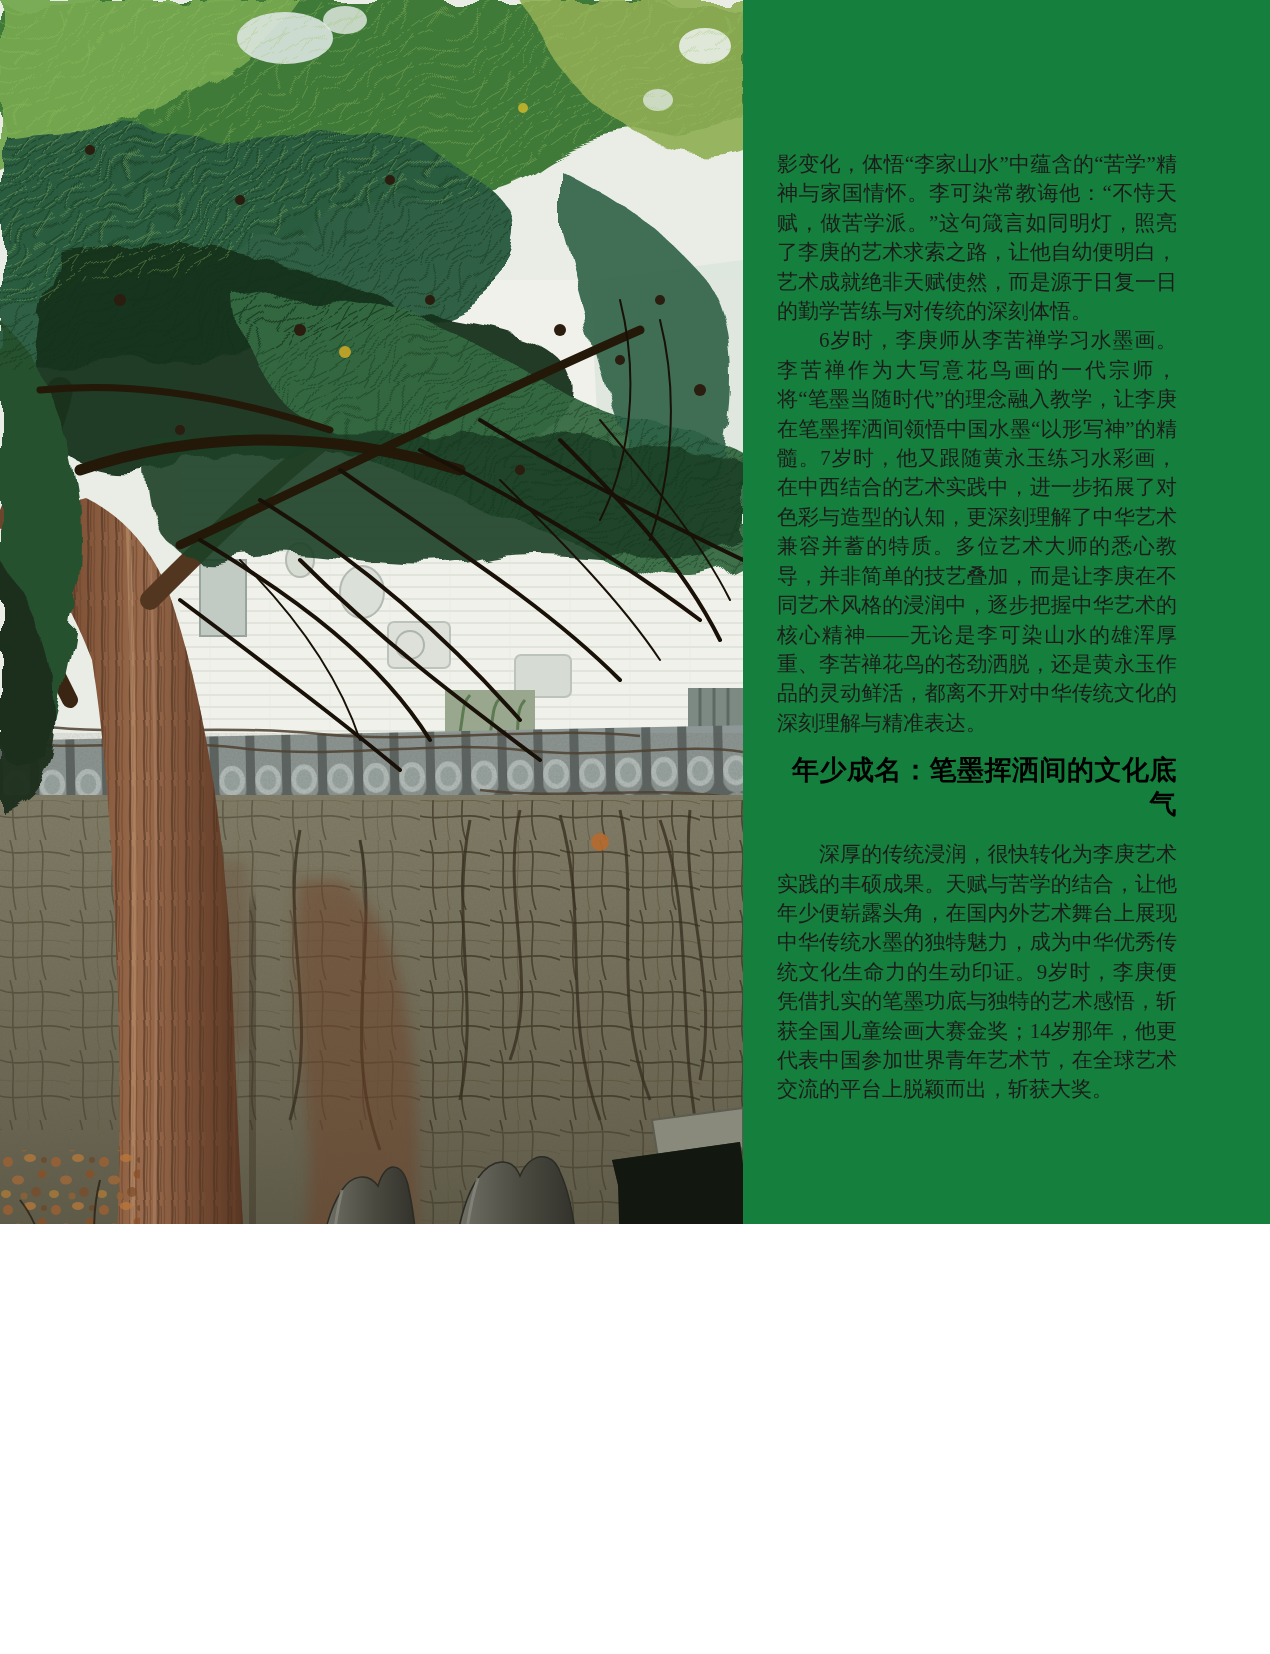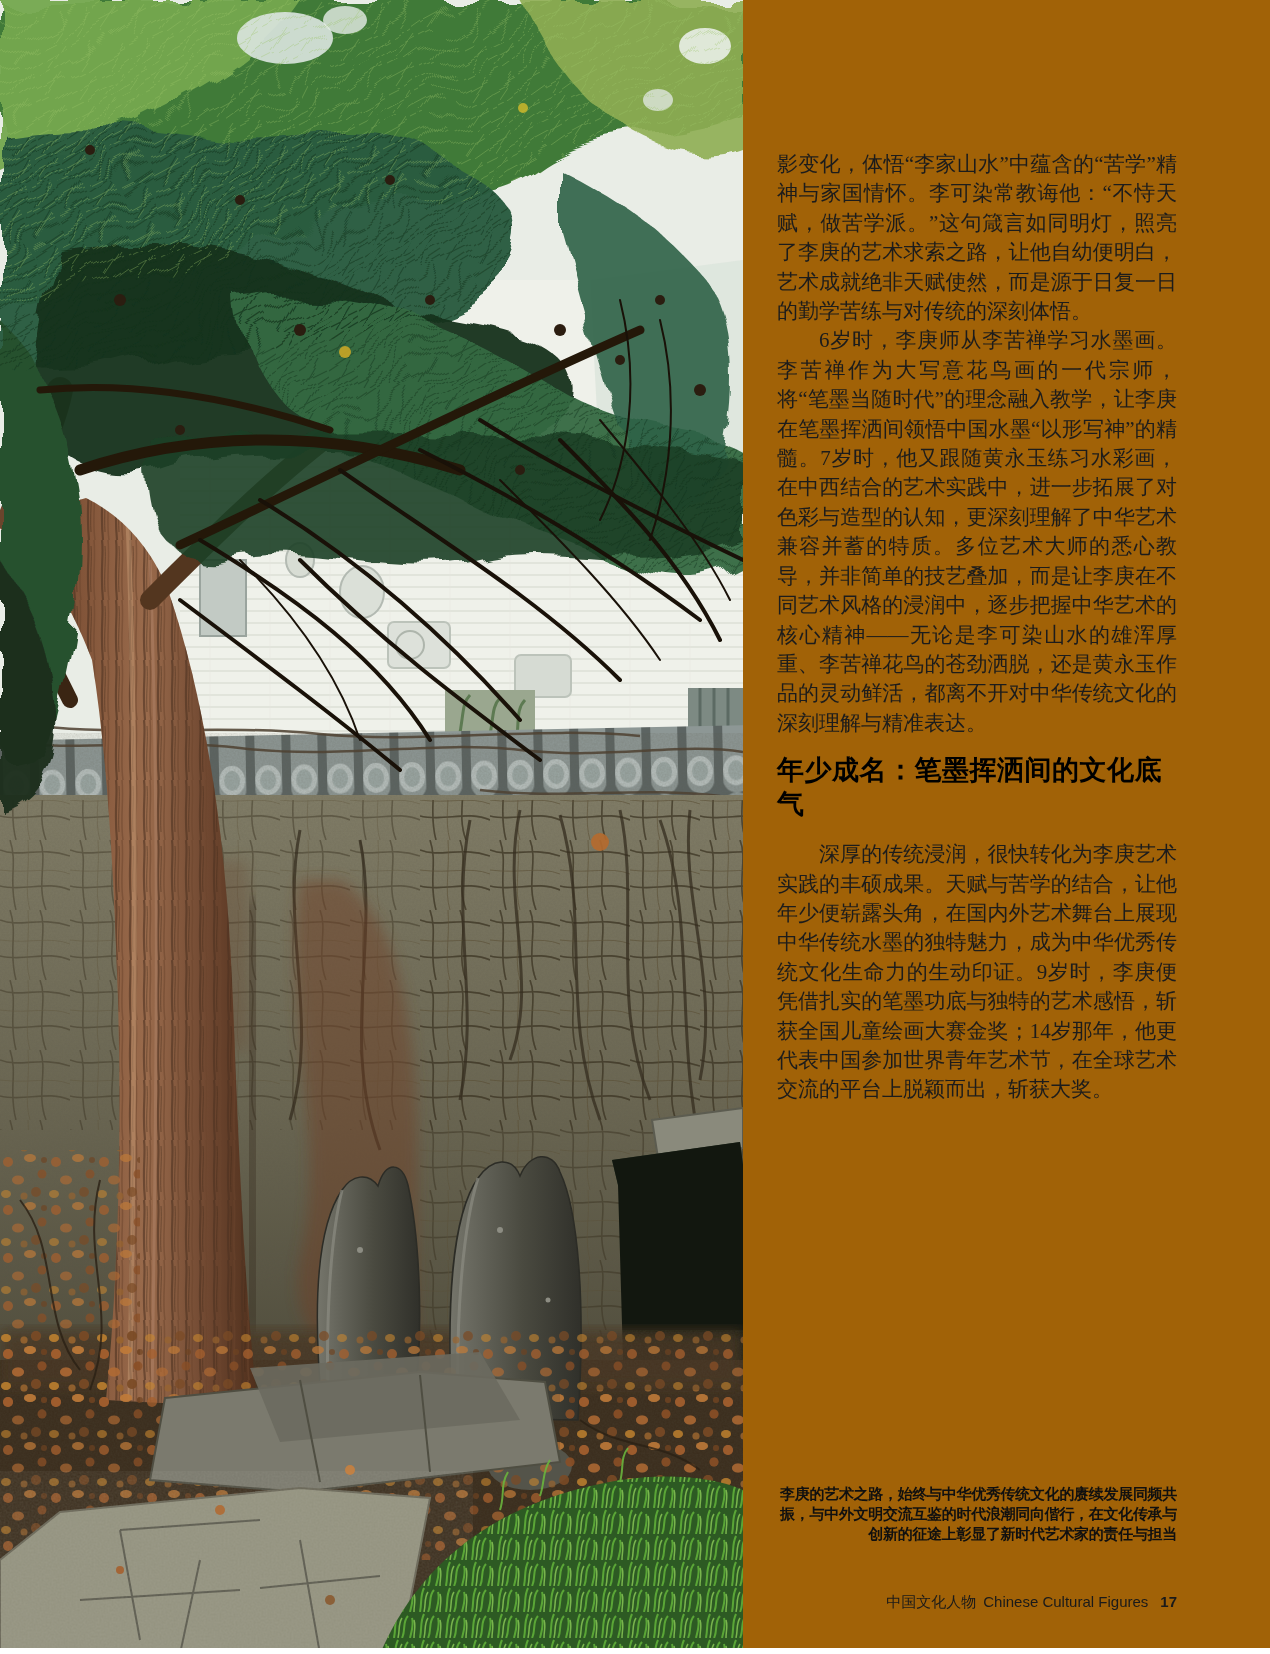--- a/index.html
+++ b/index.html
@@ -1,25 +1,25 @@
 <!DOCTYPE html>
 <html><head>
 <meta charset="utf-8">
 <style>
   html,body{margin:0;padding:0;background:#ffffff;}
-  .page{position:relative;width:1270px;height:1648px;background:#a16207;overflow:hidden;
+  .page{position:relative;width:1270px;height:1224px;background:#15803d;overflow:hidden;
         font-family:"Liberation Serif","DejaVu Serif",serif;}
   .photo{position:absolute;left:0;top:0;width:743px;height:1654px;margin:0;}
   .photo svg{display:block;width:100%;height:100%;}
   .text-col{position:absolute;left:777px;top:150px;width:400px;color:#1c1c1c;
             font-size:21px;line-height:29.4px;text-align:justify;}
   .text-col p{margin:0;text-indent:2em;}
   .text-col p.no-indent{text-indent:0;}
   .section-heading{font-family:"Liberation Sans","DejaVu Sans",sans-serif;font-weight:bold;
-            font-size:27px;line-height:34px;color:#000;margin:15px 0 19px 0;text-align:left;
+            font-size:27px;line-height:34px;color:#000;margin:15px 0 19px 0;text-align:right;
             text-indent:0;letter-spacing:0.5px;}
   .caption{position:absolute;left:777px;top:1484px;width:400px;margin:0;
             font-family:"Liberation Sans","DejaVu Sans",sans-serif;font-weight:bold;
             font-size:15px;line-height:19.8px;color:#101010;text-align:right;letter-spacing:-0.3px;}
   .footer{position:absolute;top:1593px;right:93px;font-family:"Liberation Sans","DejaVu Sans",sans-serif;
             font-size:15px;color:#1a1a1a;display:flex;gap:7px;align-items:flex-start;}
   .footer .pagenum{font-weight:bold;font-size:15px;margin-left:5px;}
 </style>
 </head>
 <body>

